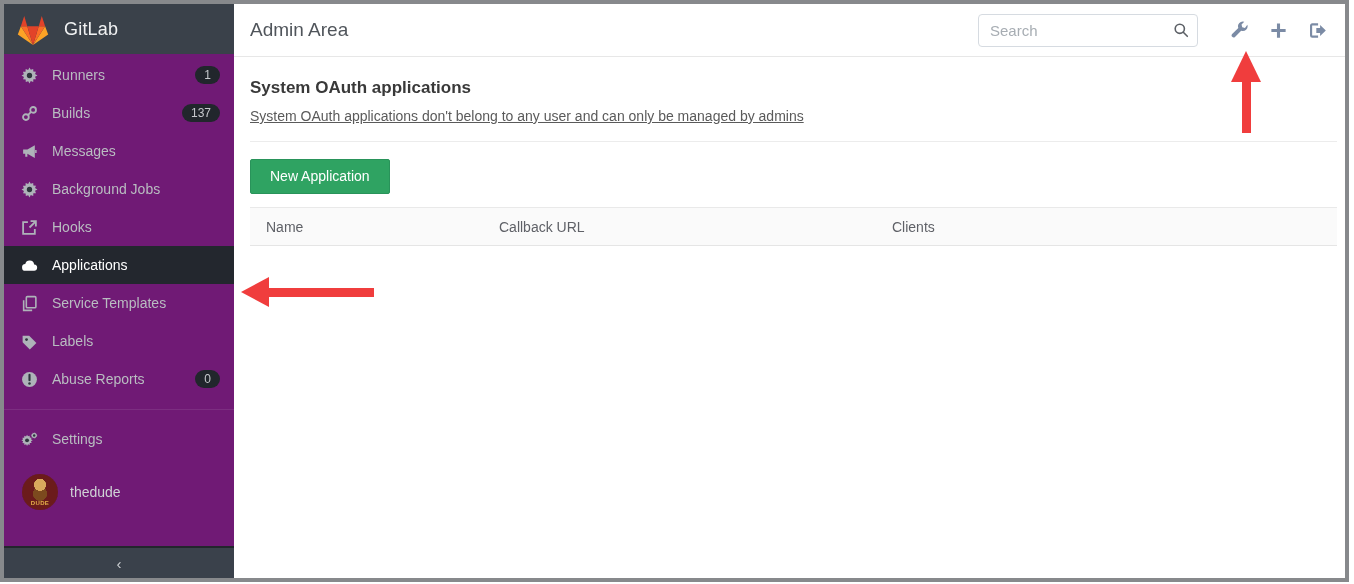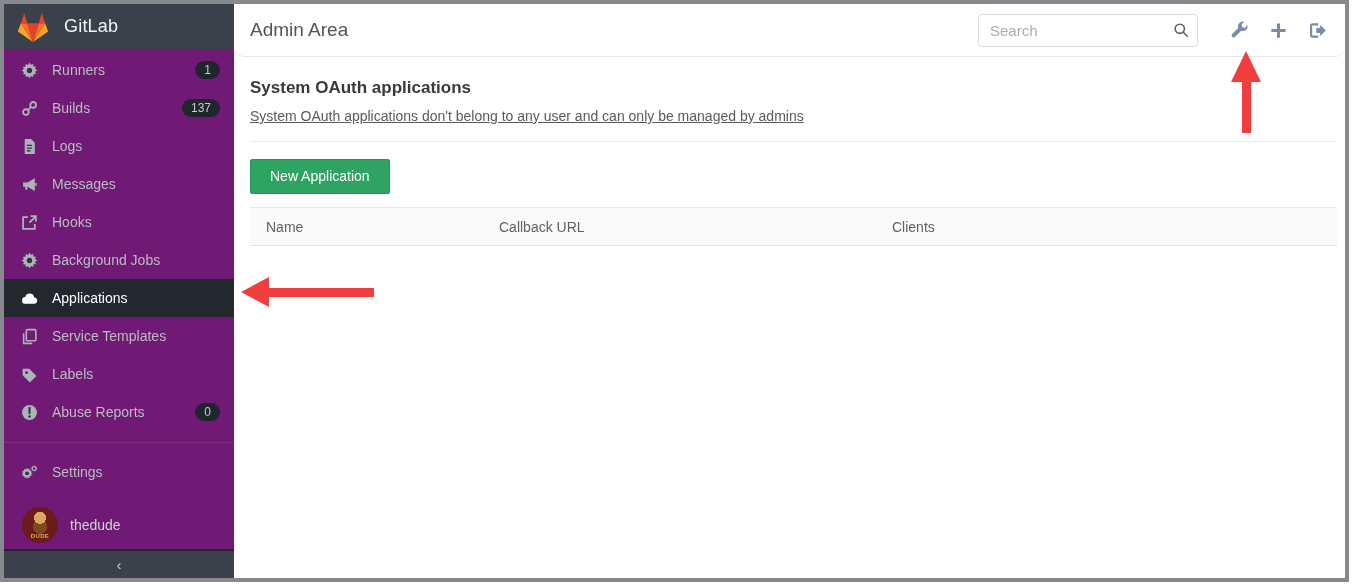--- a/index.html
+++ b/index.html
@@ -66,21 +66,21 @@
     margin-top: auto; height: 32px; background: #3a414b;
     border-top: 2px solid #22262c;
     display: flex; align-items: center; justify-content: center;
     color: #cdd0d4; font-size: 15px; cursor: pointer;
   }
   
   .main { flex: 1; display: flex; flex-direction: column; background: #fff; min-width: 0; }
   .main-header {
     height: 53px; border-bottom: 1px solid #e7e7e7;
     display: flex; align-items: center;
-    padding: 0 18px 0 16px; flex: none; border-radius: 10px;
+    padding: 0 18px 0 16px; flex: none;
   }
   .page-title { font-size: 19px; color: #50555b; flex: 1; font-weight: 400; }
   .search-wrap { position: relative; margin-right: 12px; }
   .search-input {
     width: 220px; height: 33px;
     border: 1px solid #d6dbe1; border-radius: 4px;
     padding: 0 32px 0 11px; font-size: 15px; color: #444;
     font-family: "Liberation Sans", "DejaVu Sans", sans-serif;
     outline: none; background: #fff;
   }
@@ -229,48 +229,40 @@
             <svg>
               <use href="#i-chain"></use>
             </svg>
           </span>
         <span>Builds</span>
         <span class="badge">137</span>
       </div>
       <div class="nav-item">
         <span class="nav-icon">
             <svg>
-              <use href="#i-file"></use>
-            </svg>
-          </span>
-        <span>Logs</span>
-      </div>
-      <div class="nav-item">
-        <span class="nav-icon">
-            <svg>
               <use href="#i-bullhorn"></use>
             </svg>
           </span>
         <span>Messages</span>
       </div>
       <div class="nav-item">
         <span class="nav-icon">
             <svg>
+              <use href="#i-gear"></use>
+            </svg>
+          </span>
+        <span>Background Jobs</span>
+      </div>
+      <div class="nav-item">
+        <span class="nav-icon">
+            <svg>
               <use href="#i-external"></use>
             </svg>
           </span>
         <span>Hooks</span>
-      </div>
-      <div class="nav-item">
-        <span class="nav-icon">
-            <svg>
-              <use href="#i-gear"></use>
-            </svg>
-          </span>
-        <span>Background Jobs</span>
       </div>
       <div class="nav-item active">
         <span class="nav-icon">
             <svg>
               <use href="#i-cloud"></use>
             </svg>
           </span>
         <span>Applications</span>
       </div>
       <div class="nav-item">

